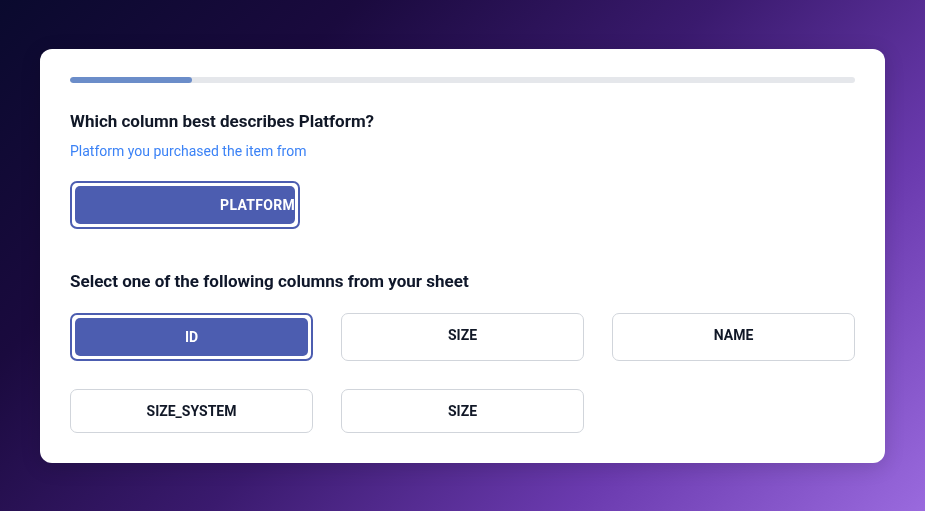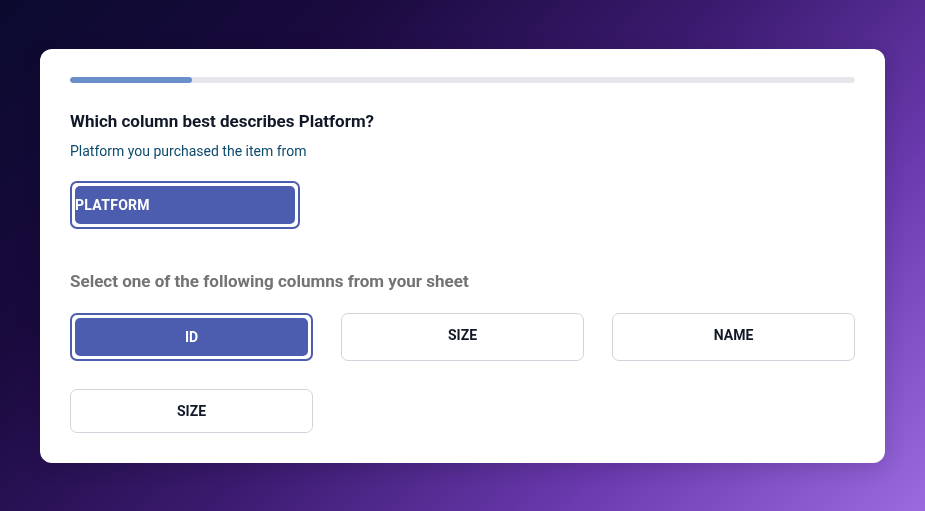--- a/index.html
+++ b/index.html
@@ -46,48 +46,48 @@
     
     .question-title {
       font-size: 17px;
       font-weight: 700;
       color: #111827;
       margin-bottom: 12px;
     }
     
     .question-subtitle {
       font-size: 14px;
-      color: #0c4a6e;
+      color: #3b82f6;
       margin-bottom: 22px;
     }
     
     .current-column-wrapper {
       display: inline-block;
       border: 2px solid #4c5db0;
       border-radius: 7px;
       padding: 3px;
       margin-bottom: 42px;
     }
     
     .current-column {
       background: #4c5db0;
       color: #ffffff;
       font-weight: 700;
       font-size: 14px;
       letter-spacing: 0.3px;
       padding: 11px 0;
       width: 220px;
-      text-align: left;
+      text-align: right;
       border-radius: 5px;
     }
     
     .select-title {
       font-size: 17px;
       font-weight: 700;
-      color: #737373;
+      color: #0f172a;
       margin-bottom: 22px;
     }
     
     .column-grid {
       display: grid;
       grid-template-columns: repeat(3, 1fr);
       gap: 28px;
     }
     
     .column-option {
@@ -139,20 +139,23 @@
     </div>
 
     <div class="column-option">
       <span>SIZE</span>
     </div>
 
     <div class="column-option">
       <span>NAME</span>
     </div>
 
+    <div class="column-option">
+      <span>SIZE_SYSTEM</span>
+    </div>
 
     <div class="column-option">
       <span>SIZE</span>
     </div>
 
 
   </div>
   
 </div>
 

